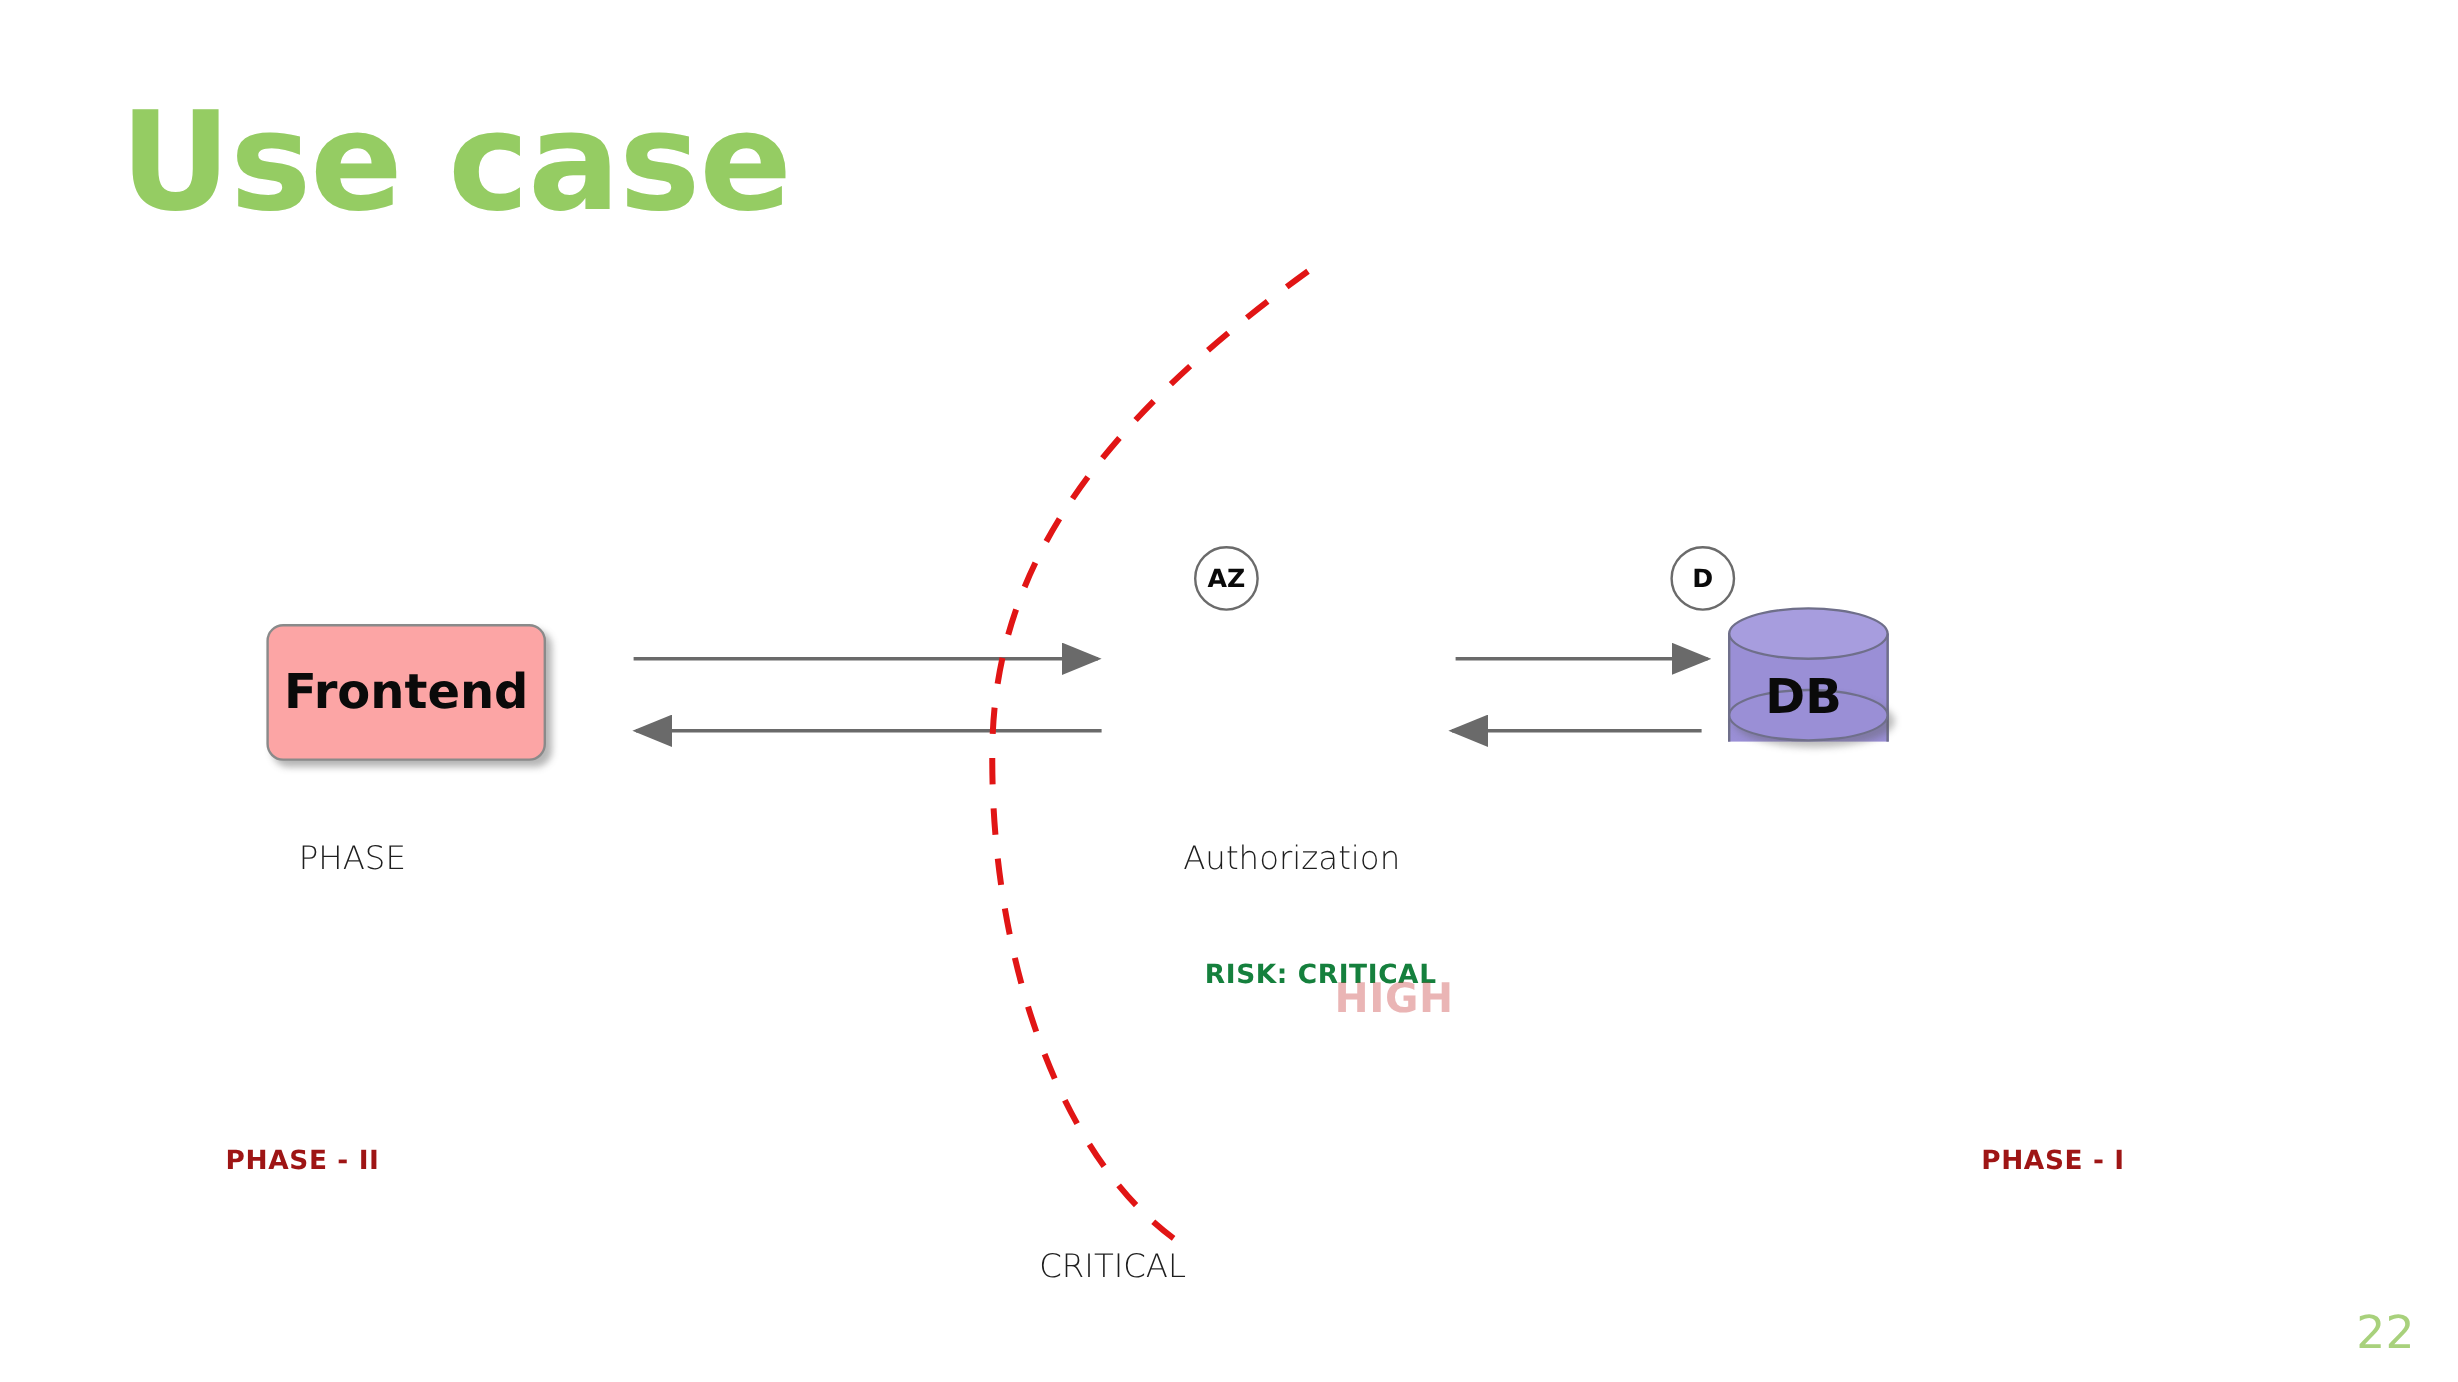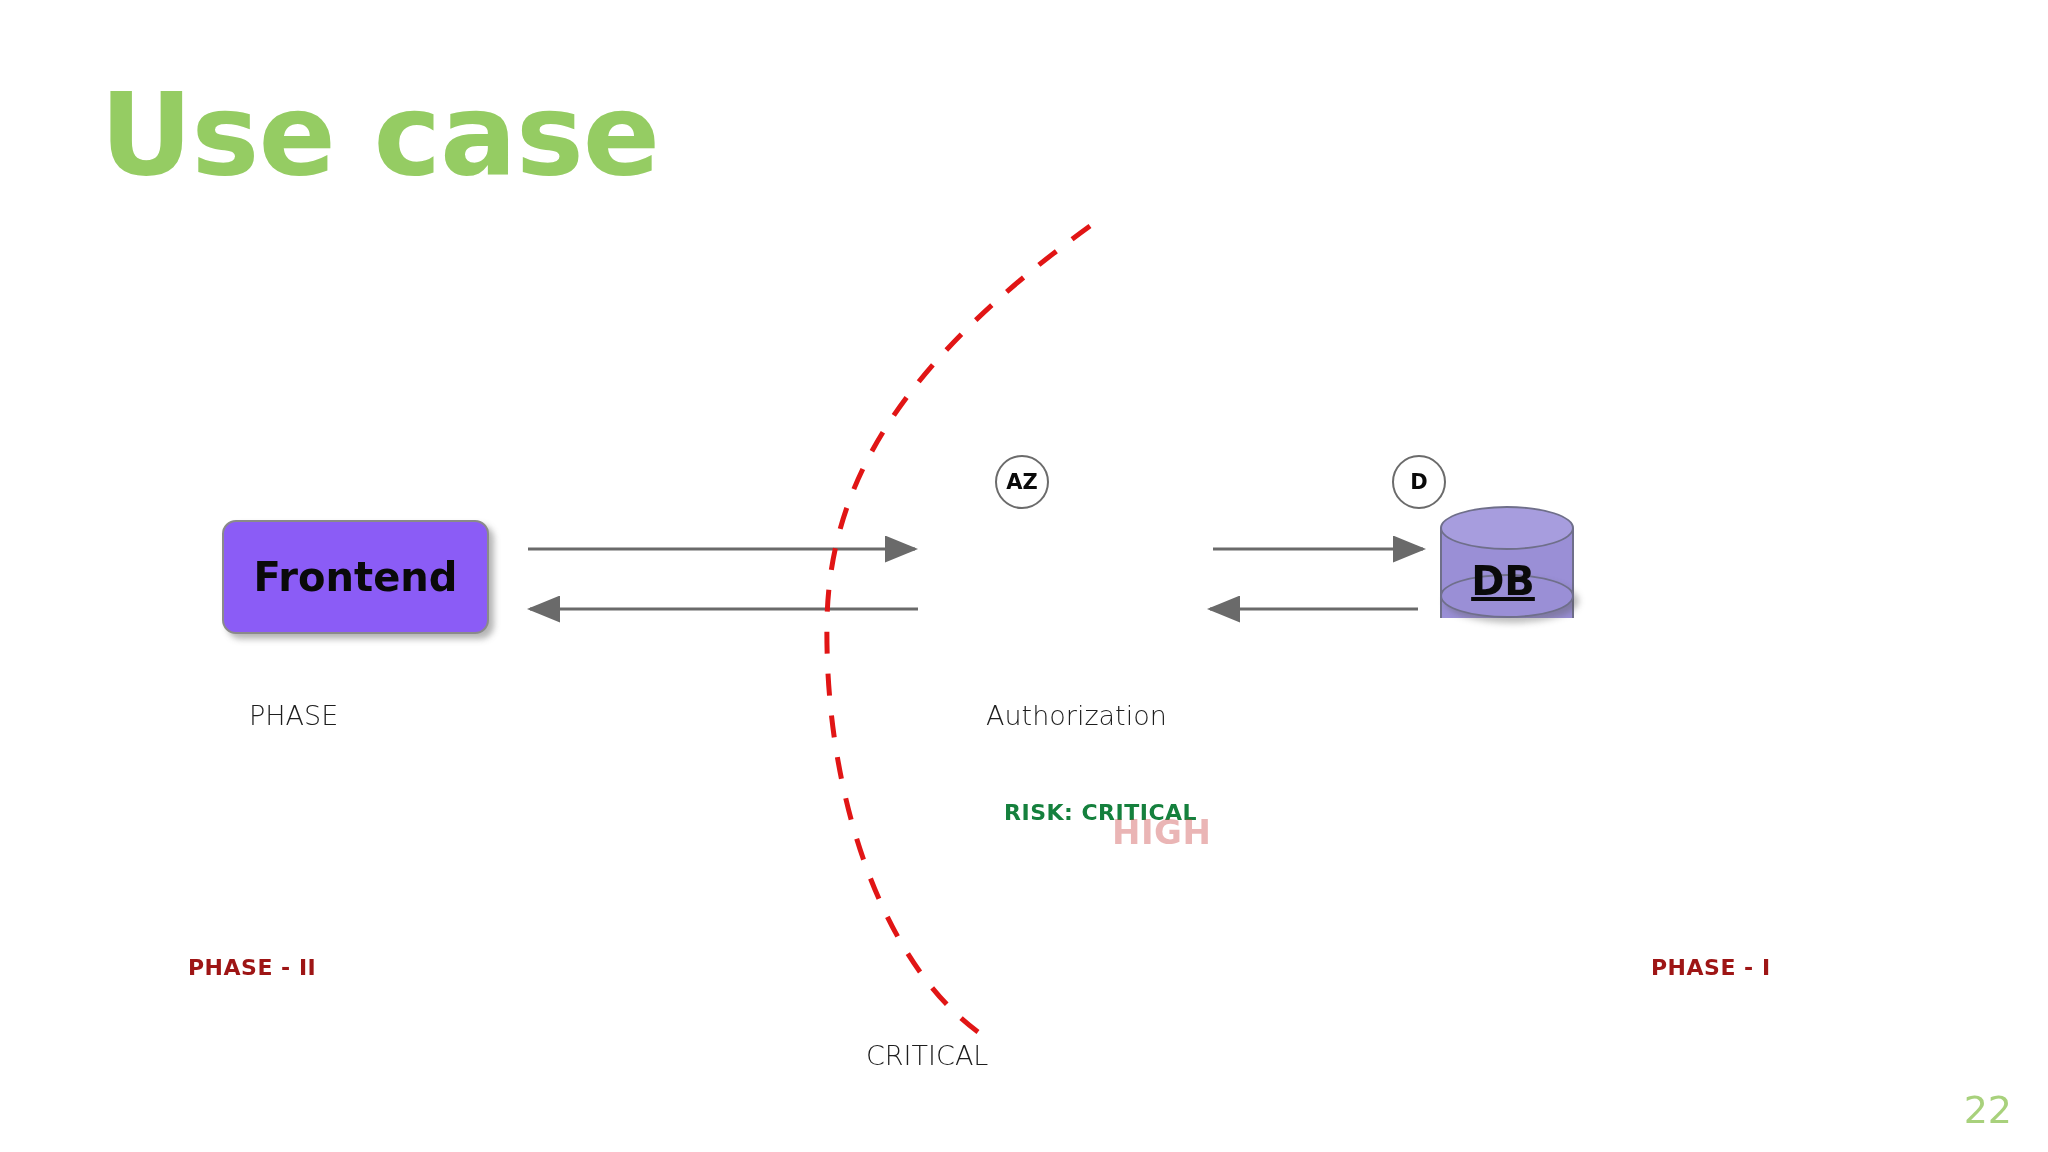--- a/index.html
+++ b/index.html
@@ -47,22 +47,22 @@
     justify-content: center;
     border-radius: 14px;
     border: 2px solid #8a8a8a;
     box-shadow: 5px 5px 6px rgba(90,90,90,0.45);
     font-weight: 700;
     color: #0a0a0a;
     font-family: "DejaVu Sans", sans-serif;
   }
   #node-frontend {
     left: 222px; top: 520px;
-    width: 267px; height: 114px;
-    background: #8b5cf6;
+    width: 233px; height: 114px;
+    background: #fca5a5;
     font-size: 40px;
   }
   #node-backend {
     left: 955px; top: 522px;
     width: 244px; height: 114px;
     background: #c77da2;
     font-size: 40px;
   }
 
   
@@ -100,21 +100,20 @@
     position: absolute;
     left: 0; top: 30px;
     width: 126px; height: 90px;
     display: flex;
     align-items: center;
     justify-content: center;
     font-size: 40px;
     font-weight: 700;
     color: #0a0a0a;
     font-family: "DejaVu Sans", sans-serif;
-    text-decoration: underline;
   }
 
   
   .badge {
     position: absolute;
     width: 54px; height: 54px;
     border-radius: 50%;
     border: 2px solid #6b6b6b;
     background: #ffffff;
     display: flex;

